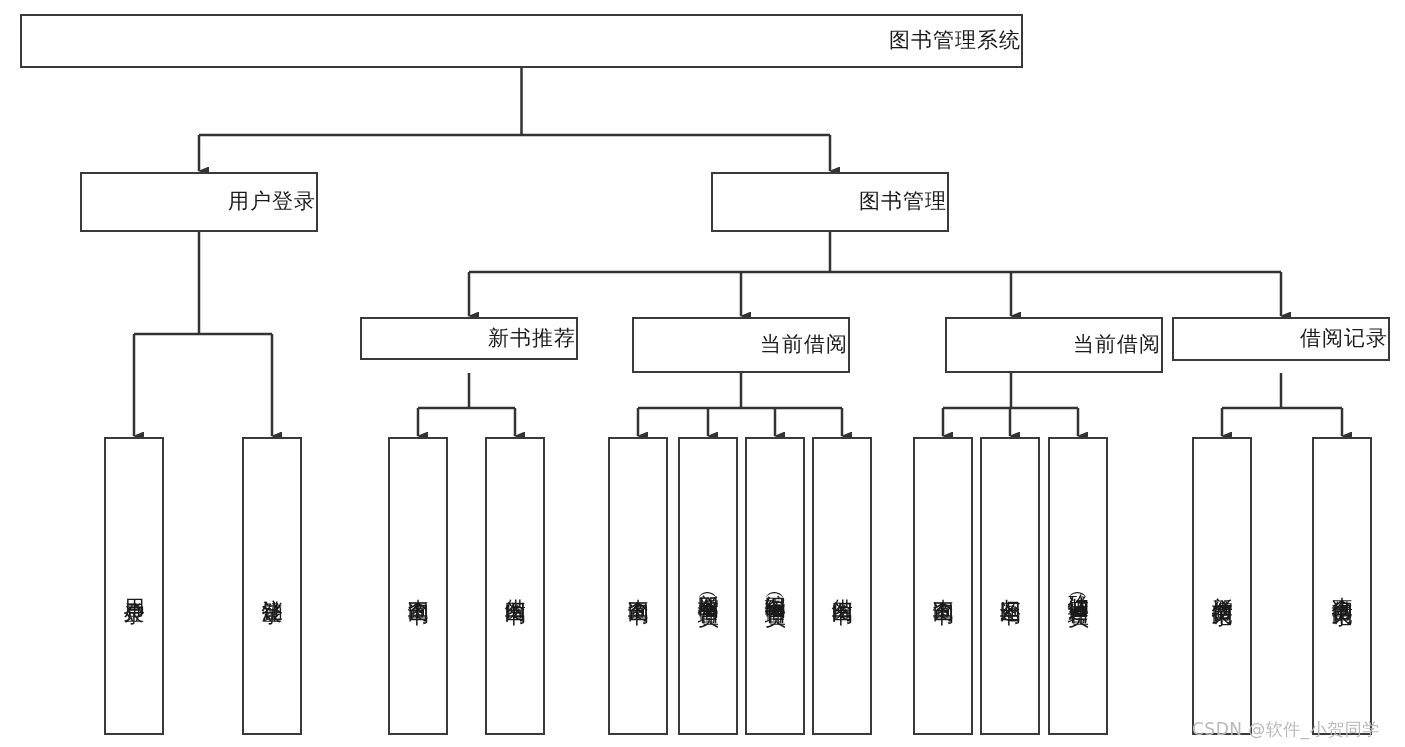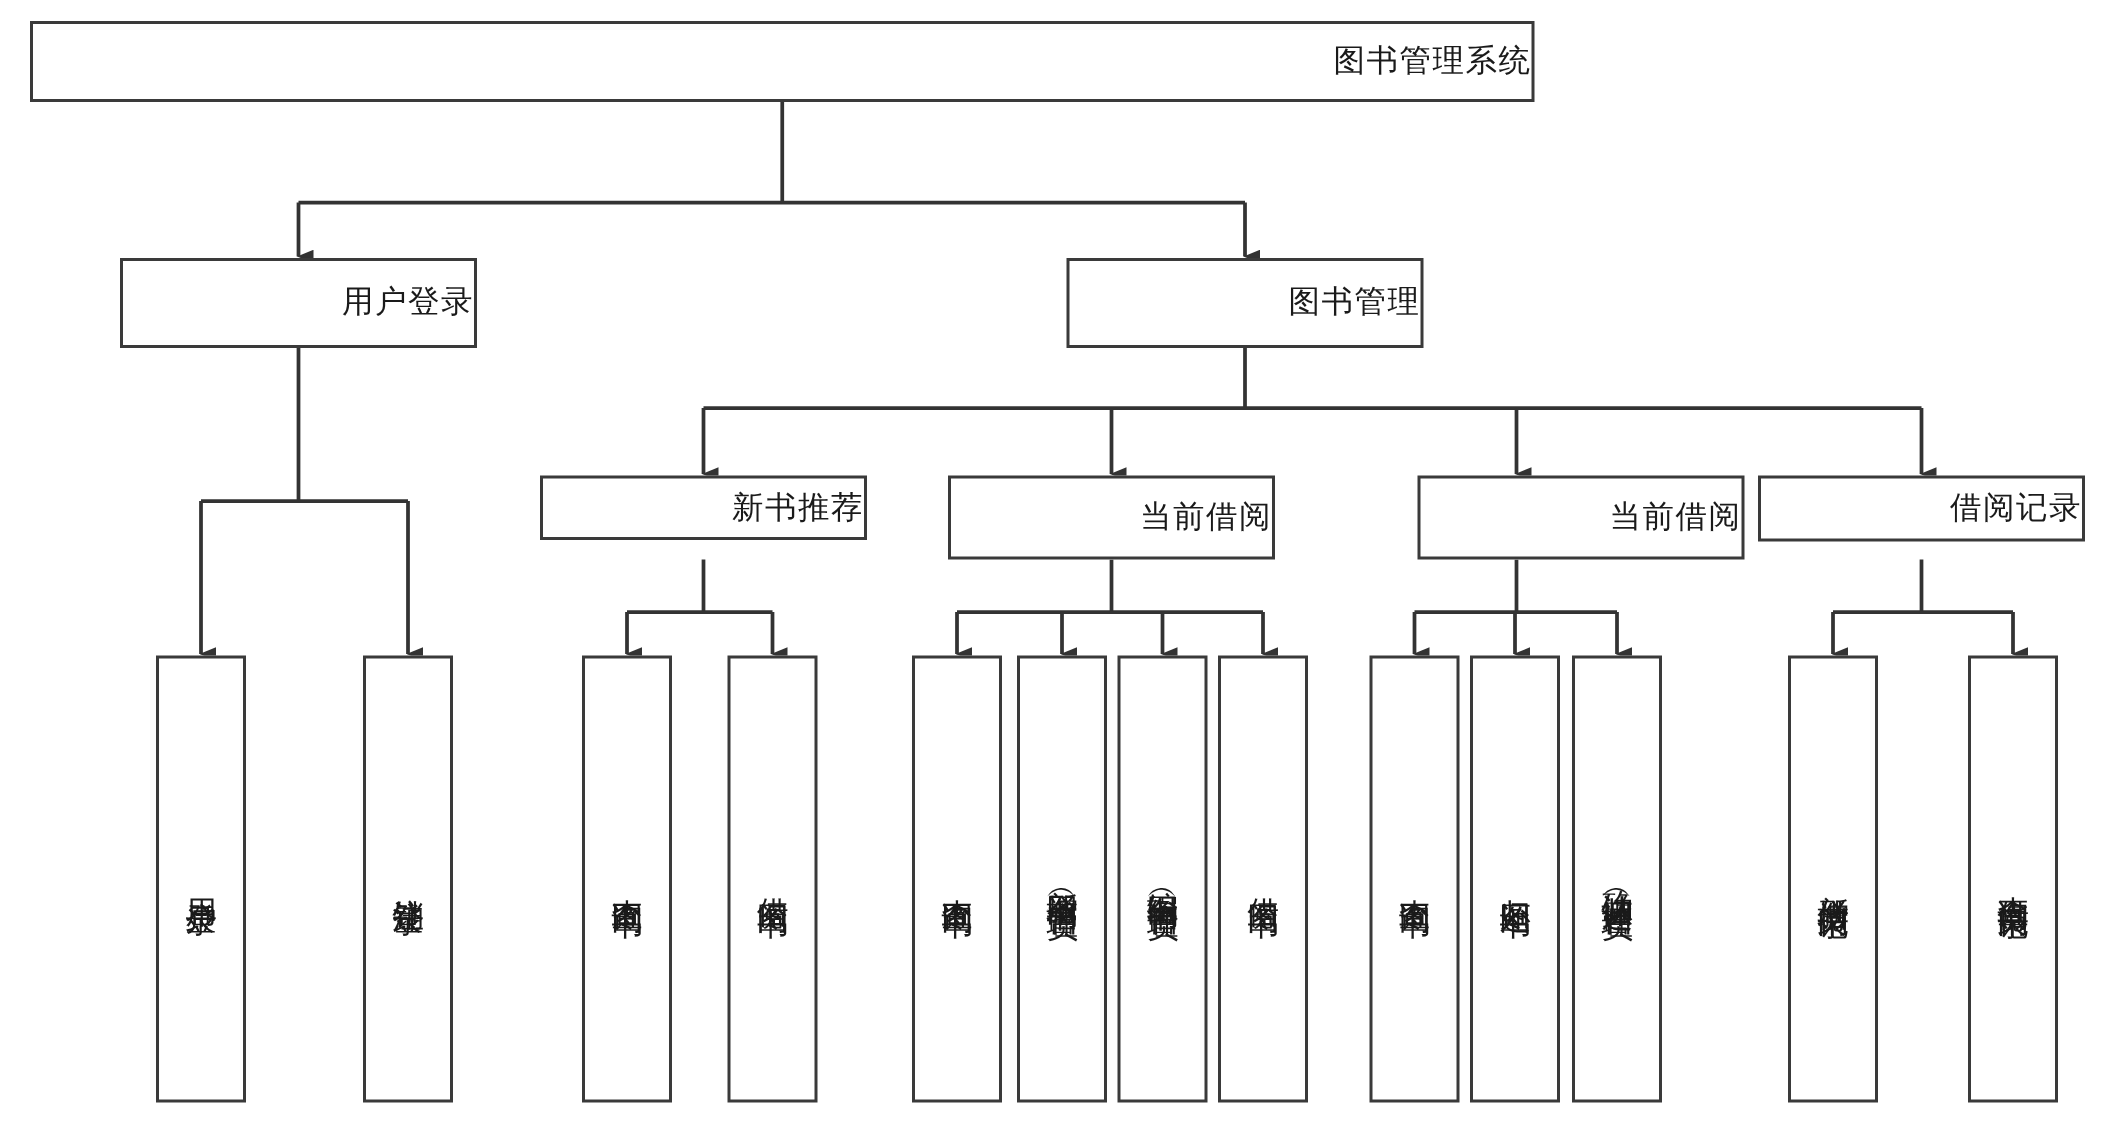--- a/index.html
+++ b/index.html
@@ -169,14 +169,15 @@
         <span class="node-label">确认归还（管理员）</span>
       </div>
       <div class="node vertical" style="left: 1192px; top: 437px; width: 60px; height: 298px;">
         <span class="node-label">新增借阅记录</span>
       </div>
       <div class="node vertical" style="left: 1312px; top: 437px; width: 60px; height: 298px;">
         <span class="node-label">查询借阅记录</span>
       </div>
     </div>
 
+  <div class="watermark" style="left: 1192px; top: 718px;">CSDN @软件_小贺同学</div>
 
 </div>
 
 </body></html>

